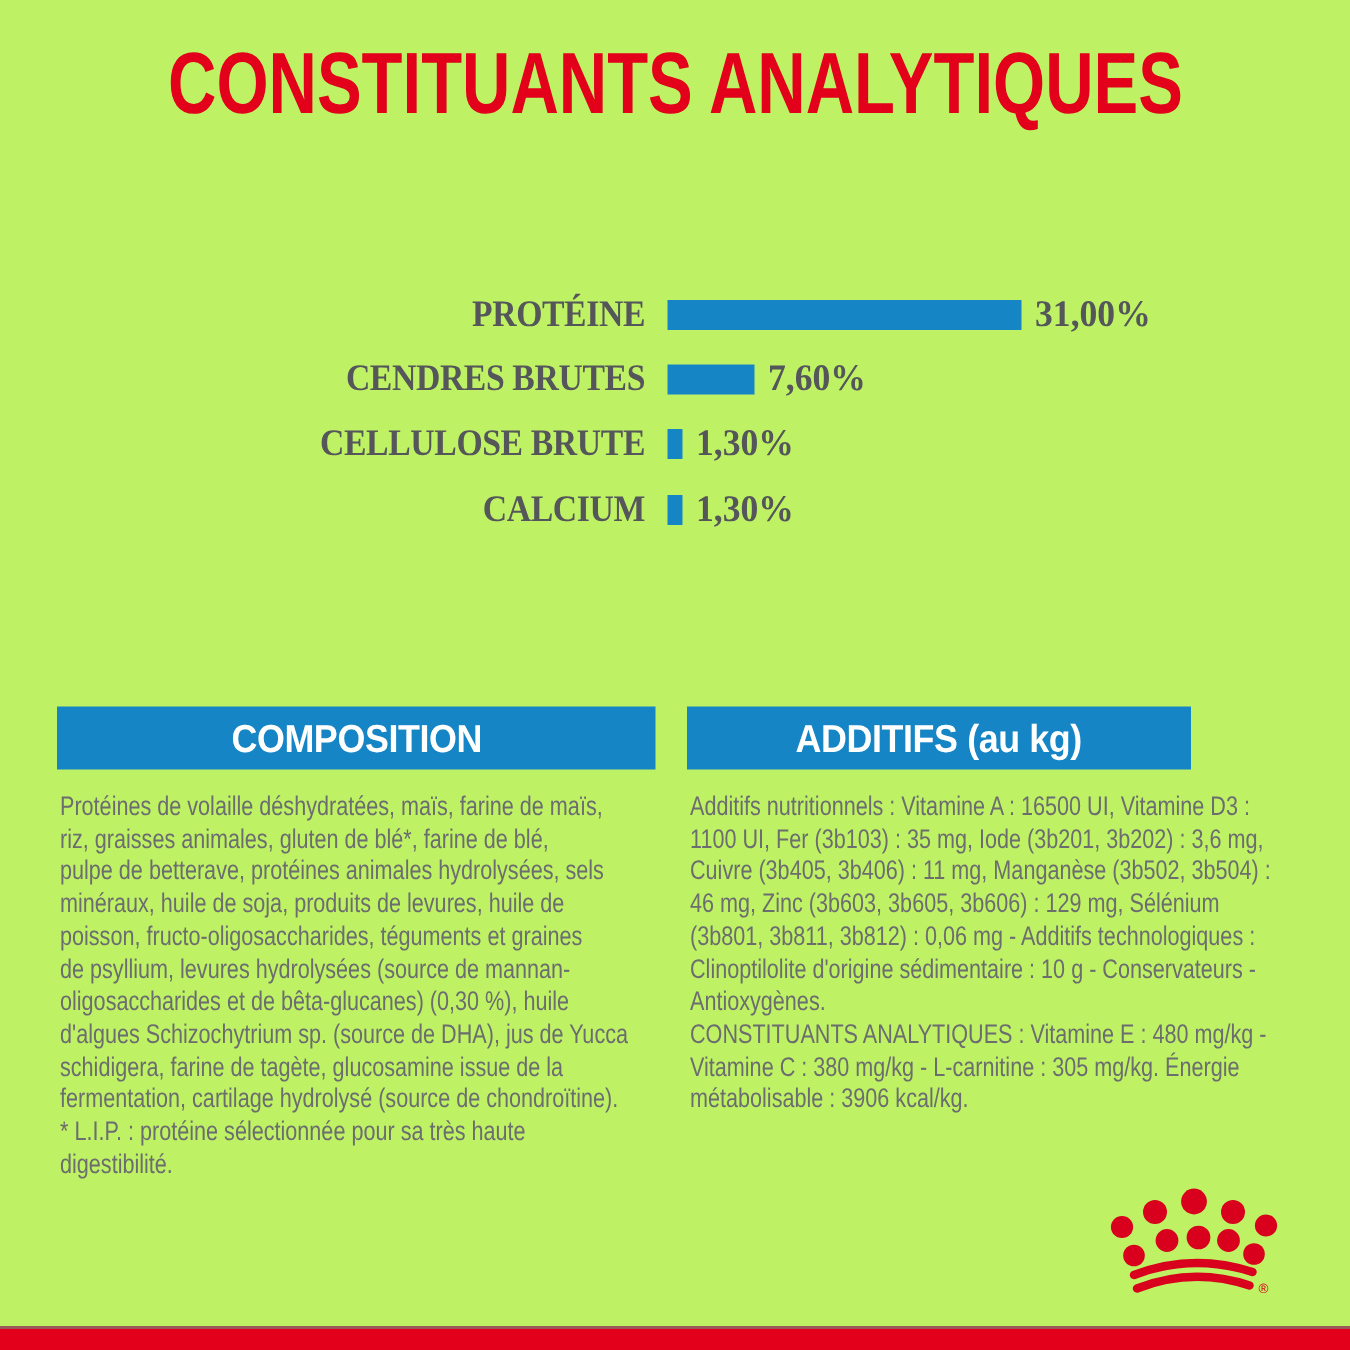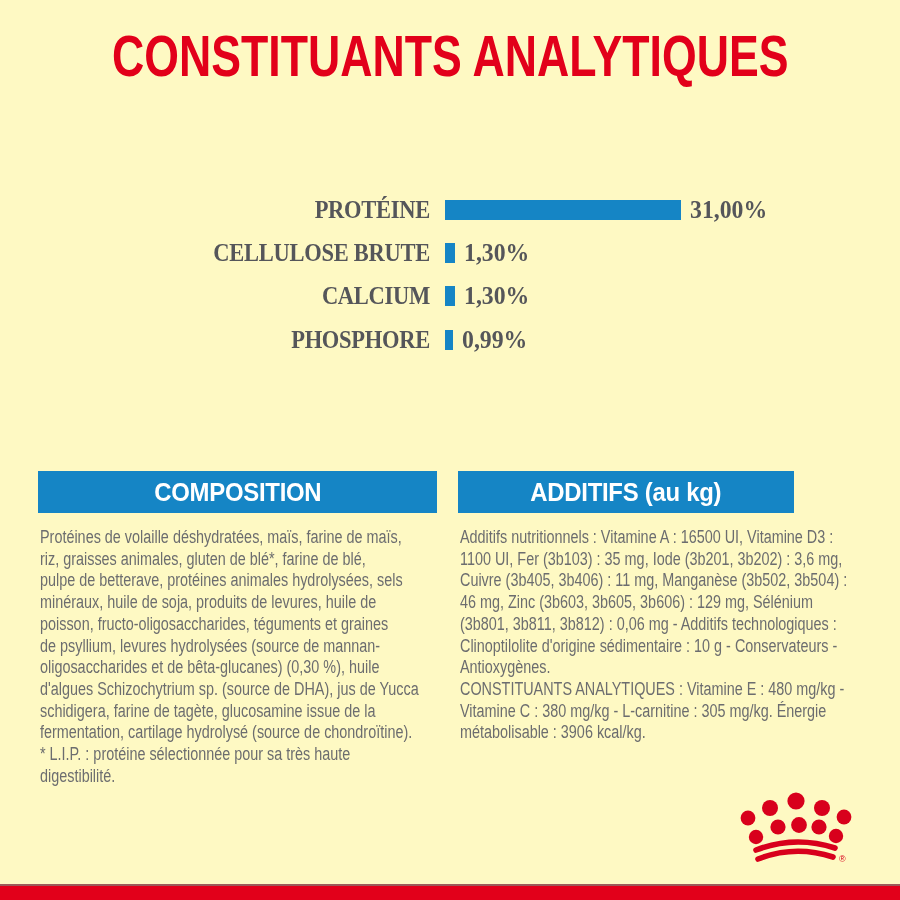--- a/index.html
+++ b/index.html
@@ -1,16 +1,16 @@
 <!DOCTYPE html>
 <html><head>
 <meta charset="utf-8">
 <style>
   html,body{margin:0;padding:0;background:#fff;}
-  #page{position:relative;width:900px;height:900px;background:#fef9c3;overflow:hidden;
+  #page{position:relative;width:900px;height:900px;background:#bef264;overflow:hidden;
         font-family:"Liberation Sans",sans-serif;}
 
   
   #title{position:absolute;top:26px;left:0;width:900px;text-align:center;}
   #title span{display:inline-block;font-size:58px;font-weight:bold;line-height:1.05;
               color:#e2001a;transform:scaleX(0.77);transform-origin:center top;white-space:nowrap;}
 
   
   #chart{position:absolute;left:40px;top:188px;width:820px;}
   .chart-row{display:flex;align-items:center;height:43.4px;font-family:Liberation Serif, serif;}
@@ -52,33 +52,33 @@
     <span>CONSTITUANTS ANALYTIQUES</span>
   </div>
 
   <div id="chart">
       <div class="chart-row">
         <div class="chart-label">PROTÉINE</div>
         <div class="chart-bar" style="width: 235.6px; background: rgb(21, 133, 197);"></div>
         <div class="chart-value">31,00%</div>
       </div>
       <div class="chart-row">
+        <div class="chart-label">CENDRES BRUTES</div>
+        <div class="chart-bar" style="width: 57.8px; background: rgb(21, 133, 197);"></div>
+        <div class="chart-value">7,60%</div>
+      </div>
+      <div class="chart-row">
         <div class="chart-label">CELLULOSE BRUTE</div>
         <div class="chart-bar" style="width: 9.9px; background: rgb(21, 133, 197);"></div>
         <div class="chart-value">1,30%</div>
       </div>
       <div class="chart-row">
         <div class="chart-label">CALCIUM</div>
         <div class="chart-bar" style="width: 9.9px; background: rgb(21, 133, 197);"></div>
         <div class="chart-value">1,30%</div>
-      </div>
-      <div class="chart-row">
-        <div class="chart-label">PHOSPHORE</div>
-        <div class="chart-bar" style="width: 7.5px; background: rgb(21, 133, 197);"></div>
-        <div class="chart-value">0,99%</div>
       </div>
     </div>
 
   <div class="section-header" id="comp-header">
     <span>COMPOSITION</span>
   </div>
   <div class="section-header" id="add-header">
     <span>ADDITIFS (au kg)</span>
   </div>
 

